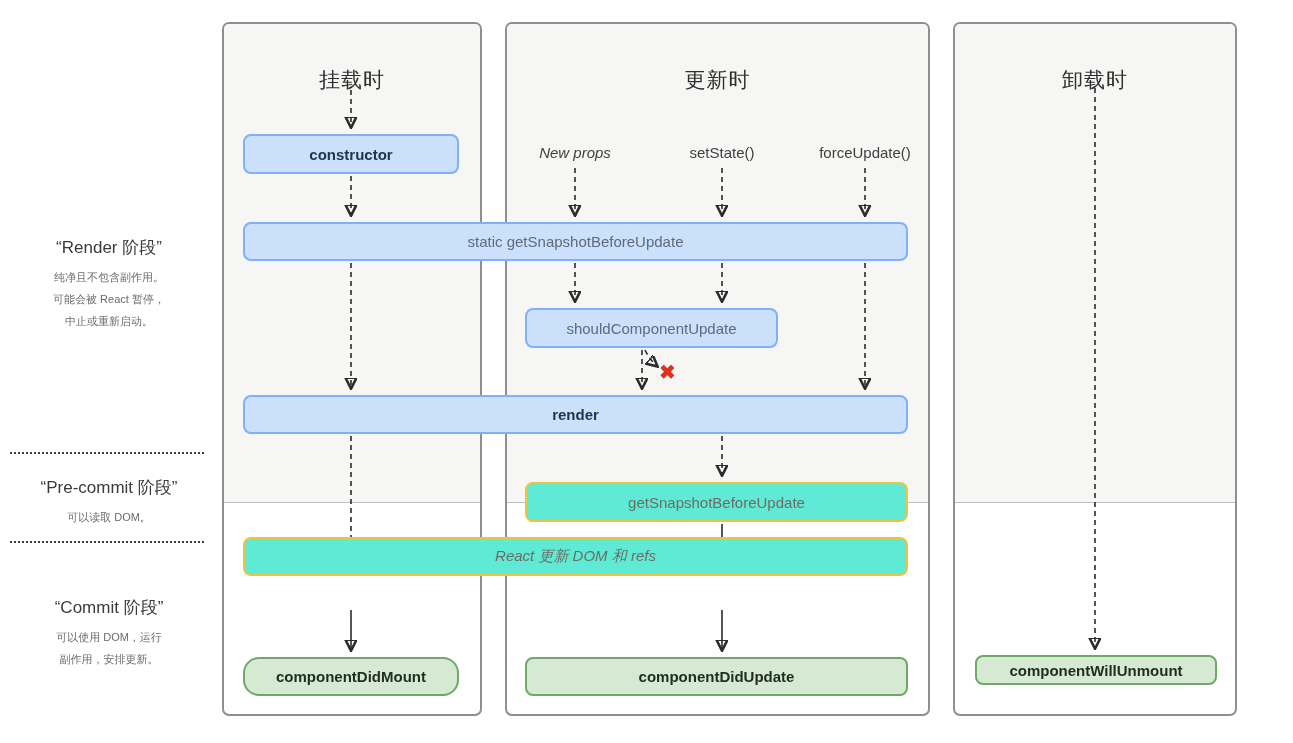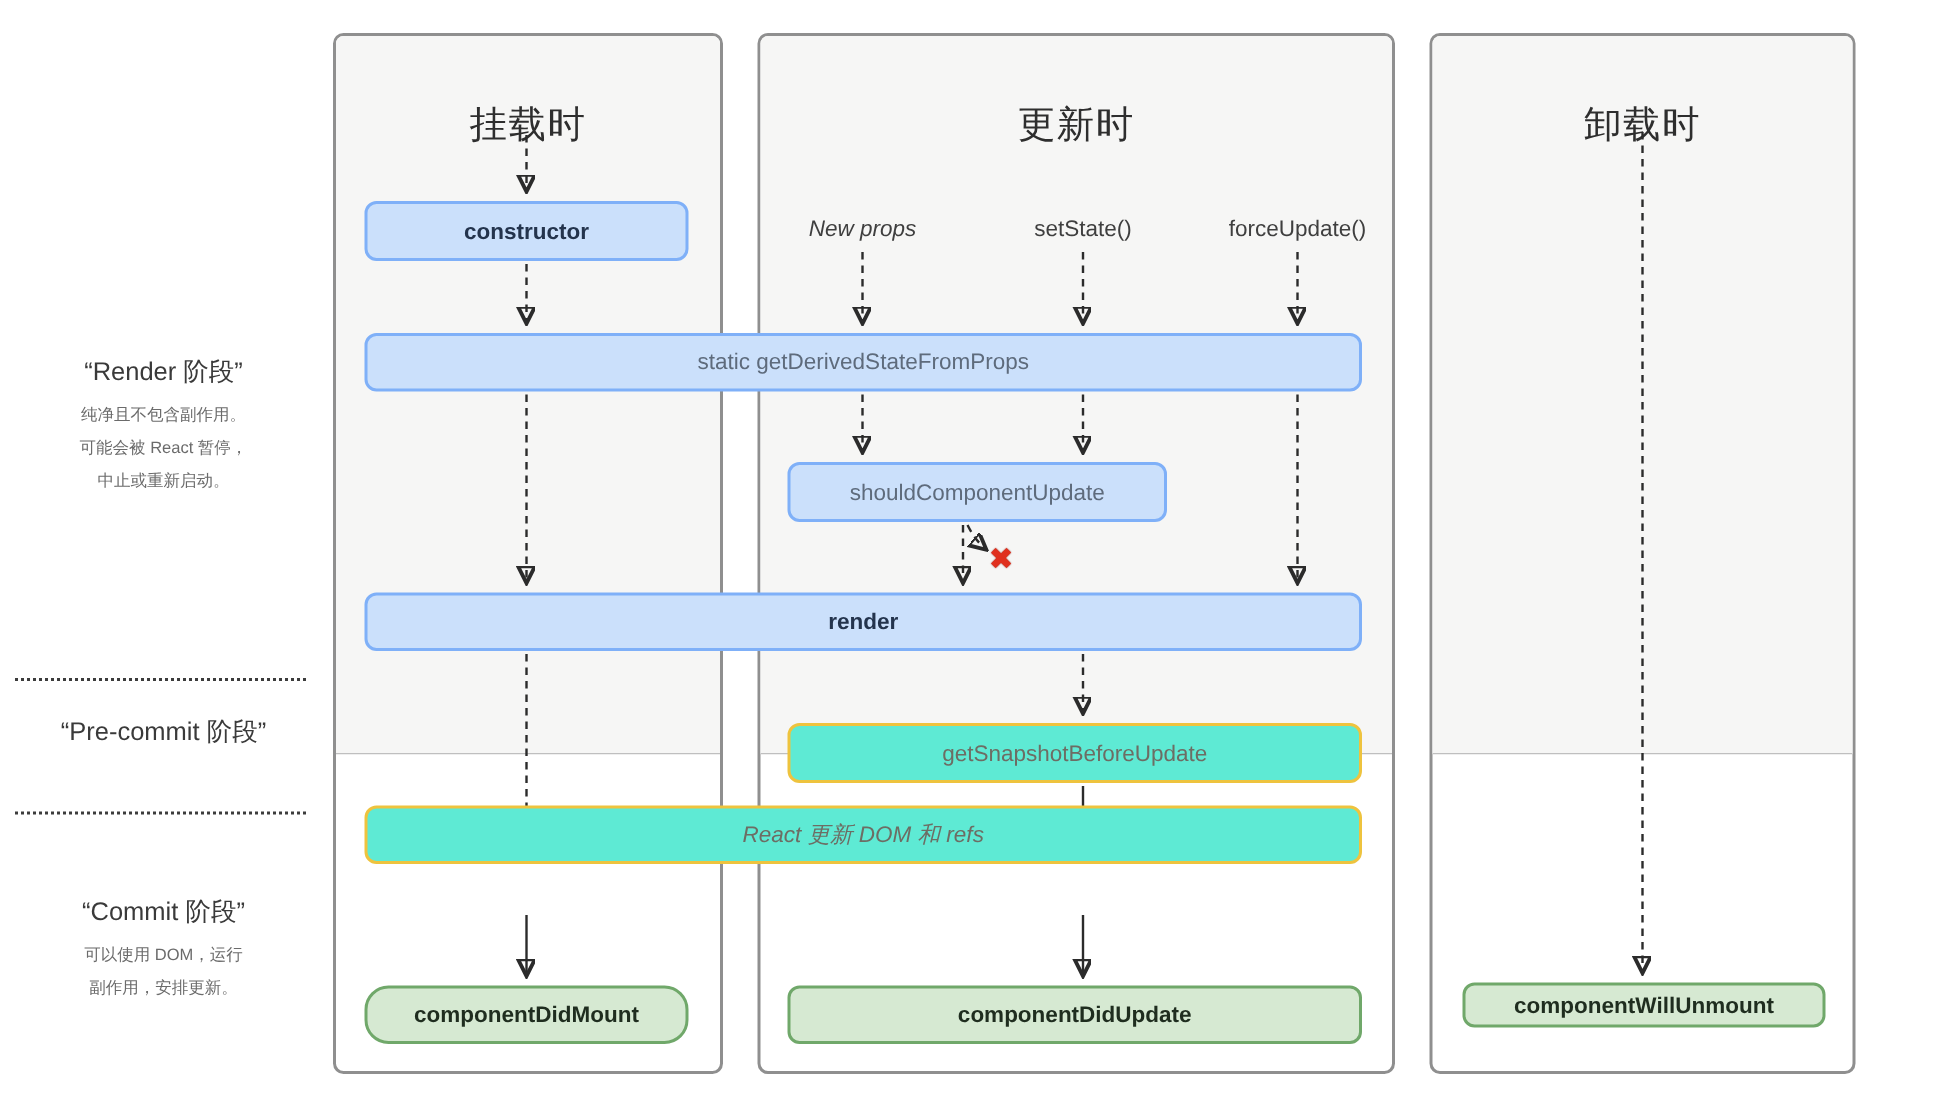--- a/index.html
+++ b/index.html
@@ -14,21 +14,21 @@
     border:2px solid #8f8f8f;border-radius:7px;
     background:#ffffff;box-sizing:border-box;z-index:1;
   }
   .panel-shade{
     position:absolute;left:0;right:0;top:0;height:478px;
     background:#f6f6f5;border-bottom:1px solid #bfbfbf;
     border-radius:5px 5px 0 0;
   }
   .panel-title{
     position:absolute;top:42px;left:0;right:0;text-align:center;
-    font-size:25px;color:#2e2e2e;letter-spacing:1px;
+    font-size:21px;color:#2e2e2e;letter-spacing:1px;
   }
   #panel-mounting{left:222px;width:260px;}
   #panel-updating{left:505px;width:425px;}
   #panel-unmounting{left:953px;width:284px;}
 
   
   .phase-block{position:absolute;left:0;width:218px;text-align:center;z-index:2;}
   .phase-title{font-size:17px;color:#3a3a3a;margin-bottom:7px;}
   .phase-line{display:block;font-size:11px;line-height:22px;color:#6b6b6b;}
   .phase-sep{position:absolute;left:10px;width:194px;border-top:2px dotted #3c3c3c;z-index:2;}
@@ -92,20 +92,21 @@
 
   <div class="phase-block" id="phase-render">
     <div class="phase-title">“Render 阶段”</div>
     <span class="phase-line">纯净且不包含副作用。</span>
     <span class="phase-line">可能会被 React 暂停，</span>
     <span class="phase-line">中止或重新启动。</span>
   </div>
   <div class="phase-sep" id="phase-sep-1"></div>
   <div class="phase-block" id="phase-precommit">
     <div class="phase-title">“Pre-commit 阶段”</div>
+    <span class="phase-line">可以读取 DOM。</span>
   </div>
   <div class="phase-sep" id="phase-sep-2"></div>
   <div class="phase-block" id="phase-commit">
     <div class="phase-title">“Commit 阶段”</div>
     <span class="phase-line">可以使用 DOM，运行</span>
     <span class="phase-line">副作用，安排更新。</span>
   </div>
 
   <div class="panel" id="panel-mounting">
     <div class="panel-shade"></div>
@@ -143,21 +144,21 @@
     <path d="M722 524 V562" marker-end="url(#ah)"></path>
     <path d="M351 610 V650" marker-end="url(#ah)"></path>
     <path d="M722 610 V650" marker-end="url(#ah)"></path>
   </svg>
 
   <div class="trigger italic" id="trigger-newprops">New props</div>
   <div class="trigger" id="trigger-setstate">setState()</div>
   <div class="trigger" id="trigger-forceupdate">forceUpdate()</div>
 
   <div class="node blue bold" id="node-constructor">constructor</div>
-  <div class="node blue light" id="node-gdsfp">static getDerivedStateFromProps</div>
+  <div class="node blue light" id="node-gdsfp">static getSnapshotBeforeUpdate</div>
   <div class="node blue light" id="node-scu">shouldComponentUpdate</div>
   <div class="node blue bold" id="node-render">render</div>
   <div class="node yellow light" id="node-gsbu">getSnapshotBeforeUpdate</div>
   <div class="node yellow italic" id="node-reactdom">React 更新 DOM 和 refs</div>
   <div class="node green bold" id="node-cdm">componentDidMount</div>
   <div class="node green bold" id="node-cdu">componentDidUpdate</div>
   <div class="node green bold" id="node-cwu">componentWillUnmount</div>
 
   <span id="cancel-mark">✖</span>
 

